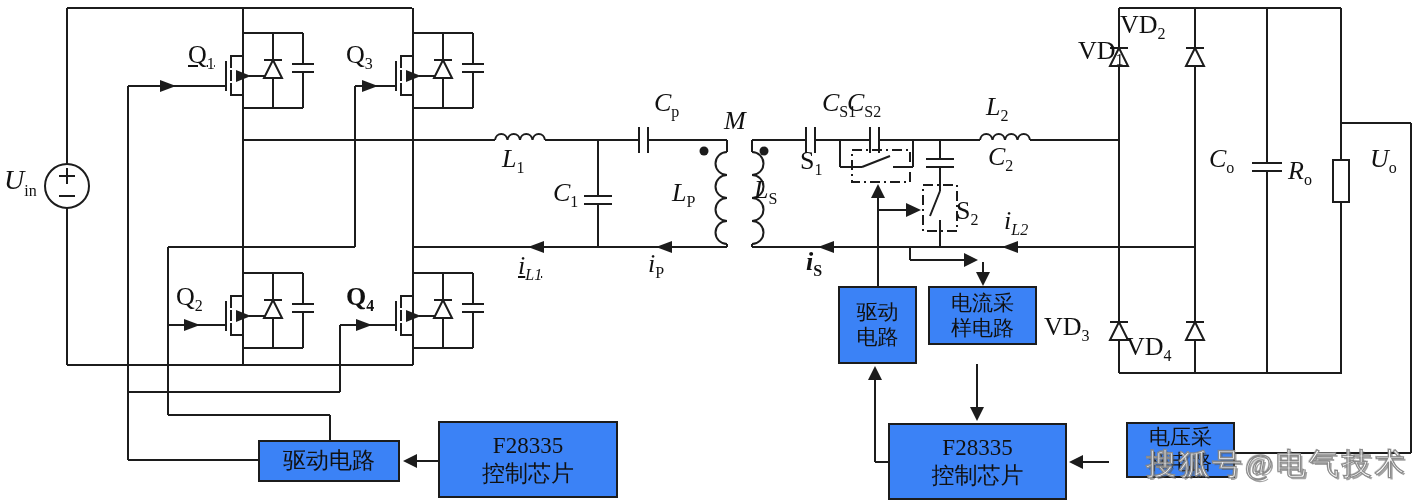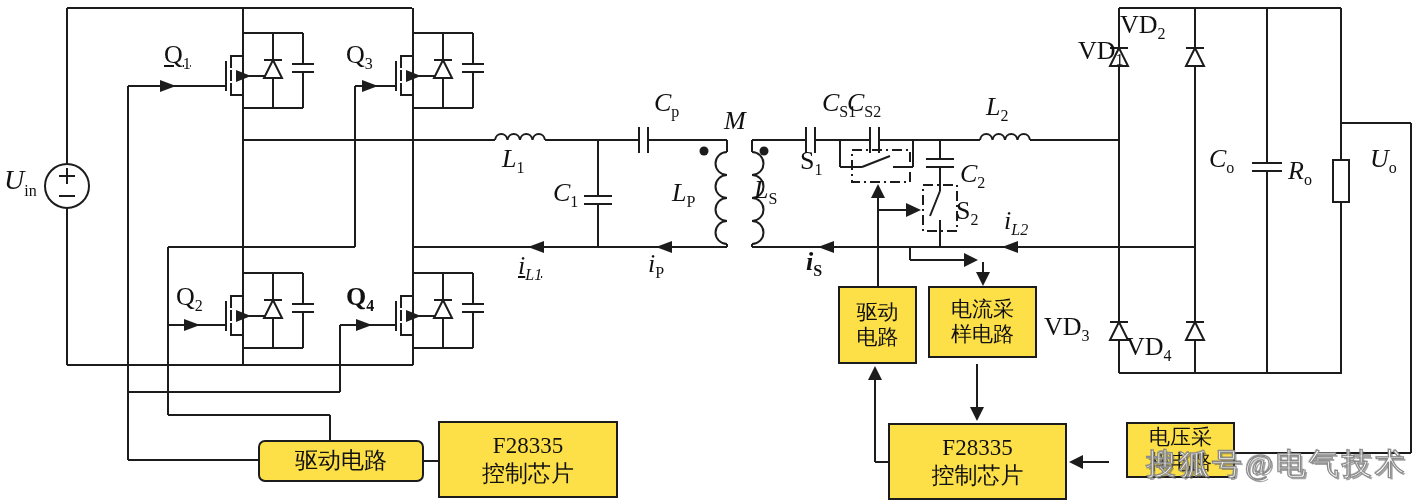--- a/index.html
+++ b/index.html
@@ -1,19 +1,19 @@
 <!DOCTYPE html>
 <html><head>
 <meta charset="utf-8">
 <style>
   html,body{margin:0;padding:0;background:#fff;}
   #canvas{position:relative;width:1415px;height:500px;background:#fff;overflow:hidden;
           font-family:"Liberation Serif","DejaVu Serif",serif;}
   #wires{position:absolute;left:0;top:0;z-index:1;}
-  .blockbox{position:absolute;z-index:2;box-sizing:border-box;border:2px solid #1c1c1c;background:#fde047;
+  .blockbox{position:absolute;z-index:2;box-sizing:border-box;border:2px solid #1c1c1c;background:#3b82f6;
             display:flex;flex-direction:column;align-items:center;justify-content:center;
             color:#111;text-align:center;line-height:1.18;}
   .blockbox .bl{white-space:nowrap;}
   .lbl{position:absolute;z-index:3;font-size:26px;color:#111;white-space:nowrap;line-height:1;}
   .lbl .m{font-style:normal;}
   .lbl .it{font-style:italic;}
   .lbl sub{font-size:16px;line-height:1;}
   .lbl sub.it{font-style:italic;}
   #watermark{position:absolute;z-index:4;font-size:30px;letter-spacing:3px;color:rgba(255,255,255,.92);
              -webkit-text-stroke:1.2px #8a8a8a;
@@ -138,73 +138,73 @@
     <polygon points="1195,48 1186,66 1204,66" fill="#fff"></polygon>
     <polygon points="1119,322 1110,340 1128,340" fill="#fff"></polygon>
     <polygon points="1195,322 1186,340 1204,340" fill="#fff"></polygon>
     <path d="M1267,8 V163 M1252,163 H1282 M1252,171 H1282 M1267,171 V373"></path>
     <path d="M1341,8 V160 M1341,202 V373"></path>
     <rect x="1333" y="160" width="16" height="42" fill="#fff"></rect>
     <path d="M1341,123 H1411 M1411,123 V453 M1411,453 H1218"></path>
   </g>
 </svg>
 
-<div class="blockbox" style="left:258px;top:440px;width:166px;height:42px;font-size:23px;border-radius:7px;">
+<div class="blockbox" style="left:258px;top:440px;width:142px;height:42px;font-size:23px;">
   <span class="bl">驱动电路</span>
 </div>
 
 <div class="blockbox" style="left:438px;top:421px;width:180px;height:77px;font-size:23px;">
   <span class="bl">F28335</span>
   <span class="bl">控制芯片</span>
 </div>
 
 <div class="blockbox" style="left:838px;top:286px;width:79px;height:78px;font-size:21px;">
   <span class="bl">驱动</span>
   <span class="bl">电路</span>
 </div>
 
-<div class="blockbox" style="left:928px;top:286px;width:109px;height:72px;font-size:21px;">
+<div class="blockbox" style="left:928px;top:286px;width:109px;height:59px;font-size:21px;">
   <span class="bl">电流采</span>
   <span class="bl">样电路</span>
 </div>
 
 <div class="blockbox" style="left:888px;top:423px;width:179px;height:77px;font-size:23px;">
   <span class="bl">F28335</span>
   <span class="bl">控制芯片</span>
 </div>
 
 <div class="blockbox" style="left:1109px;top:422px;width:109px;height:56px;font-size:21px;margin-left:17px;">
   <span class="bl">电压采</span>
   <span class="bl">样电路</span>
 </div>
 
 <span class="lbl" style="left:4px;top:166px;font-size:28px;"><span class="m it">U</span><sub>in</sub></span>
 
-<span class="lbl" style="left:164px;top:42px;text-decoration:underline;"><span class="m">Q</span><sub>1</sub></span>
+<span class="lbl" style="left:188px;top:42px;text-decoration:underline;"><span class="m">Q</span><sub>1</sub></span>
 <span class="lbl" style="left:346px;top:42px;"><span class="m">Q</span><sub>3</sub></span>
 <span class="lbl" style="left:176px;top:284px;font-family:Liberation Serif, serif;"><span class="m">Q</span><sub>2</sub></span>
 <span class="lbl" style="left:346px;top:284px;font-weight:bold;"><span class="m">Q</span><sub>4</sub></span>
 
 <span class="lbl" style="left:502px;top:146px;"><span class="m it">L</span><sub>1</sub></span>
 <span class="lbl" style="left:553px;top:180px;"><span class="m it">C</span><sub>1</sub></span>
 <span class="lbl" style="left:618px;top:90px;margin-left:36px;"><span class="m it">C</span><sub>p</sub></span>
 <span class="lbl" style="left:724px;top:108px;"><span class="m it">M</span><sub></sub></span>
 <span class="lbl" style="left:672px;top:180px;"><span class="m it">L</span><sub>P</sub></span>
 <span class="lbl" style="left:754px;top:177px;"><span class="m it">L</span><sub>S</sub></span>
 
 <span class="lbl" style="left:518px;top:253px;text-decoration:underline;"><span class="m it">i</span><sub class="it">L1</sub></span>
 <span class="lbl" style="left:648px;top:251px;"><span class="m it">i</span><sub>P</sub></span>
 <span class="lbl" style="left:806px;top:249px;font-weight:bold;"><span class="m it">i</span><sub>S</sub></span>
 <span class="lbl" style="left:1004px;top:208px;"><span class="m it">i</span><sub class="it">L2</sub></span>
 
 <span class="lbl" style="left:782px;top:90px;margin-left:40px;"><span class="m it">C</span><sub>S1</sub></span>
 <span class="lbl" style="left:847px;top:90px;"><span class="m it">C</span><sub>S2</sub></span>
 <span class="lbl" style="left:800px;top:148px;"><span class="m">S</span><sub>1</sub></span>
 <span class="lbl" style="left:956px;top:198px;"><span class="m">S</span><sub>2</sub></span>
-<span class="lbl" style="left:960px;top:144px;margin-top:17px;"><span class="m it">C</span><sub>2</sub></span>
+<span class="lbl" style="left:988px;top:144px;"><span class="m it">C</span><sub>2</sub></span>
 <span class="lbl" style="left:986px;top:94px;"><span class="m it">L</span><sub>2</sub></span>
 
 <span class="lbl" style="left:1078px;top:38px;"><span class="m">VD</span><sub>1</sub></span>
 <span class="lbl" style="left:1120px;top:12px;"><span class="m">VD</span><sub>2</sub></span>
 <span class="lbl" style="left:1044px;top:314px;"><span class="m">VD</span><sub>3</sub></span>
 <span class="lbl" style="left:1126px;top:334px;"><span class="m">VD</span><sub>4</sub></span>
 
 <span class="lbl" style="left:1209px;top:146px;"><span class="m it">C</span><sub>o</sub></span>
 <span class="lbl" style="left:1288px;top:158px;"><span class="m it">R</span><sub>o</sub></span>
 <span class="lbl" style="left:1370px;top:146px;"><span class="m it">U</span><sub>o</sub></span>

